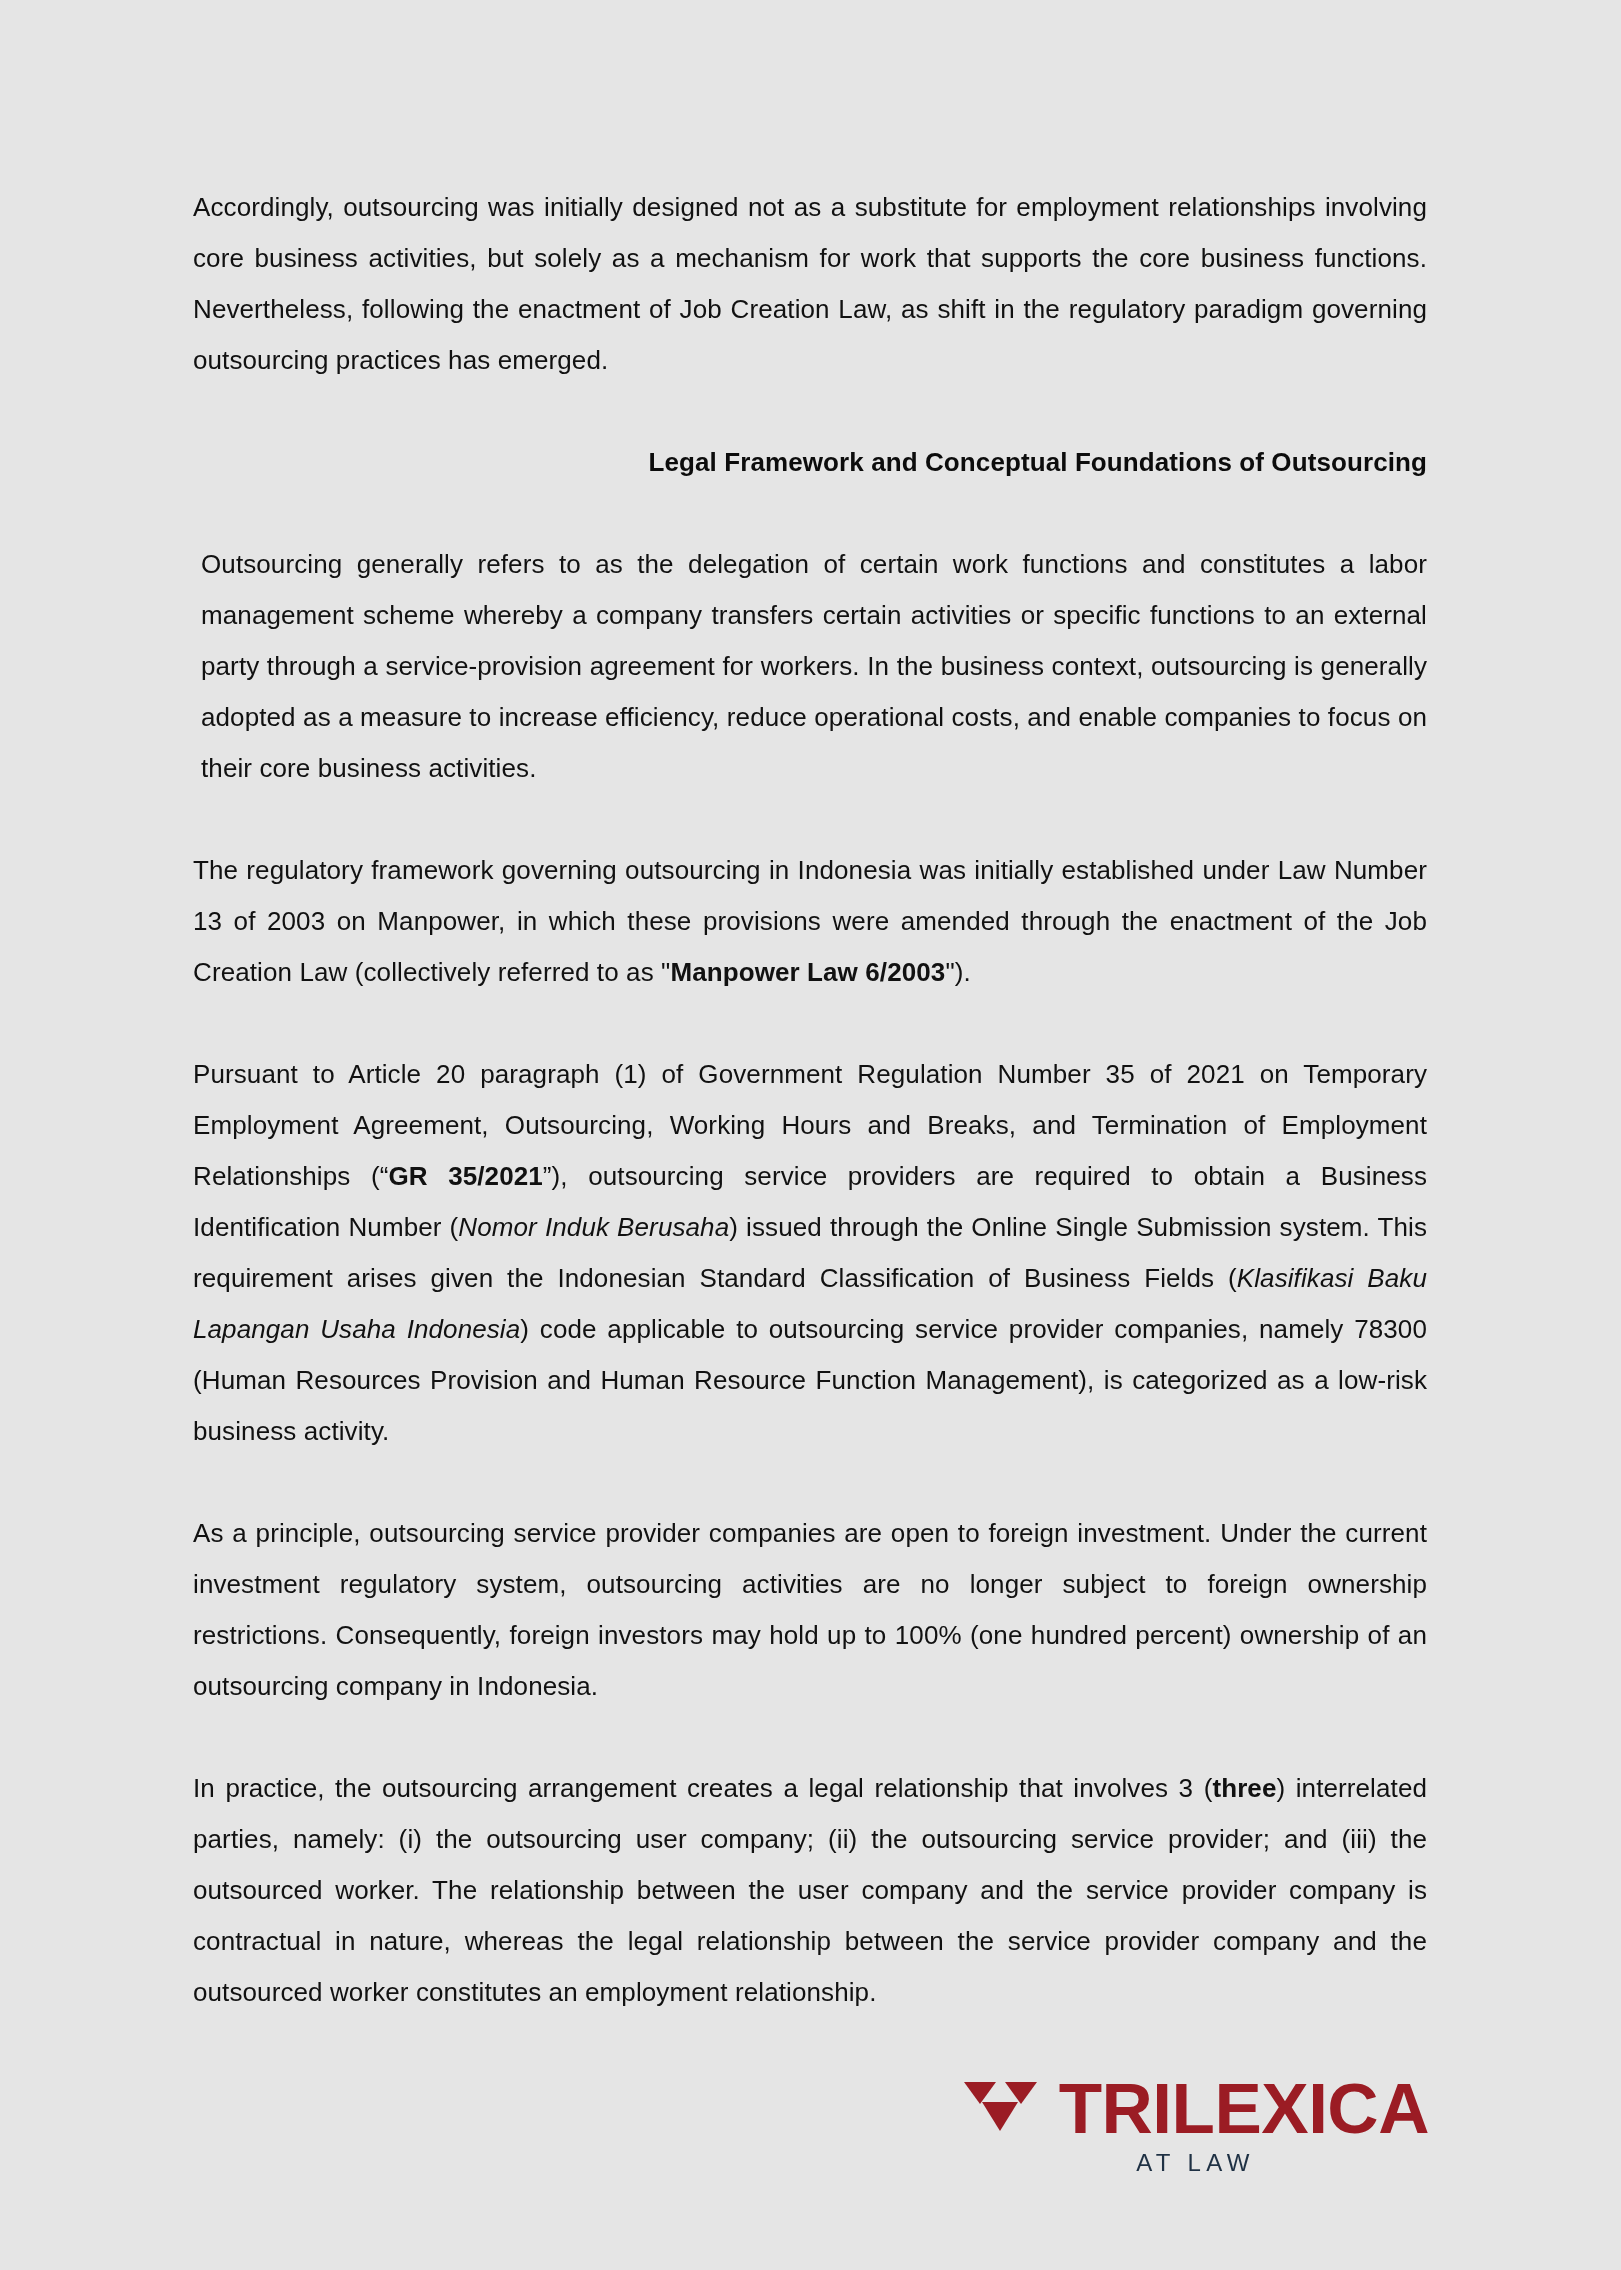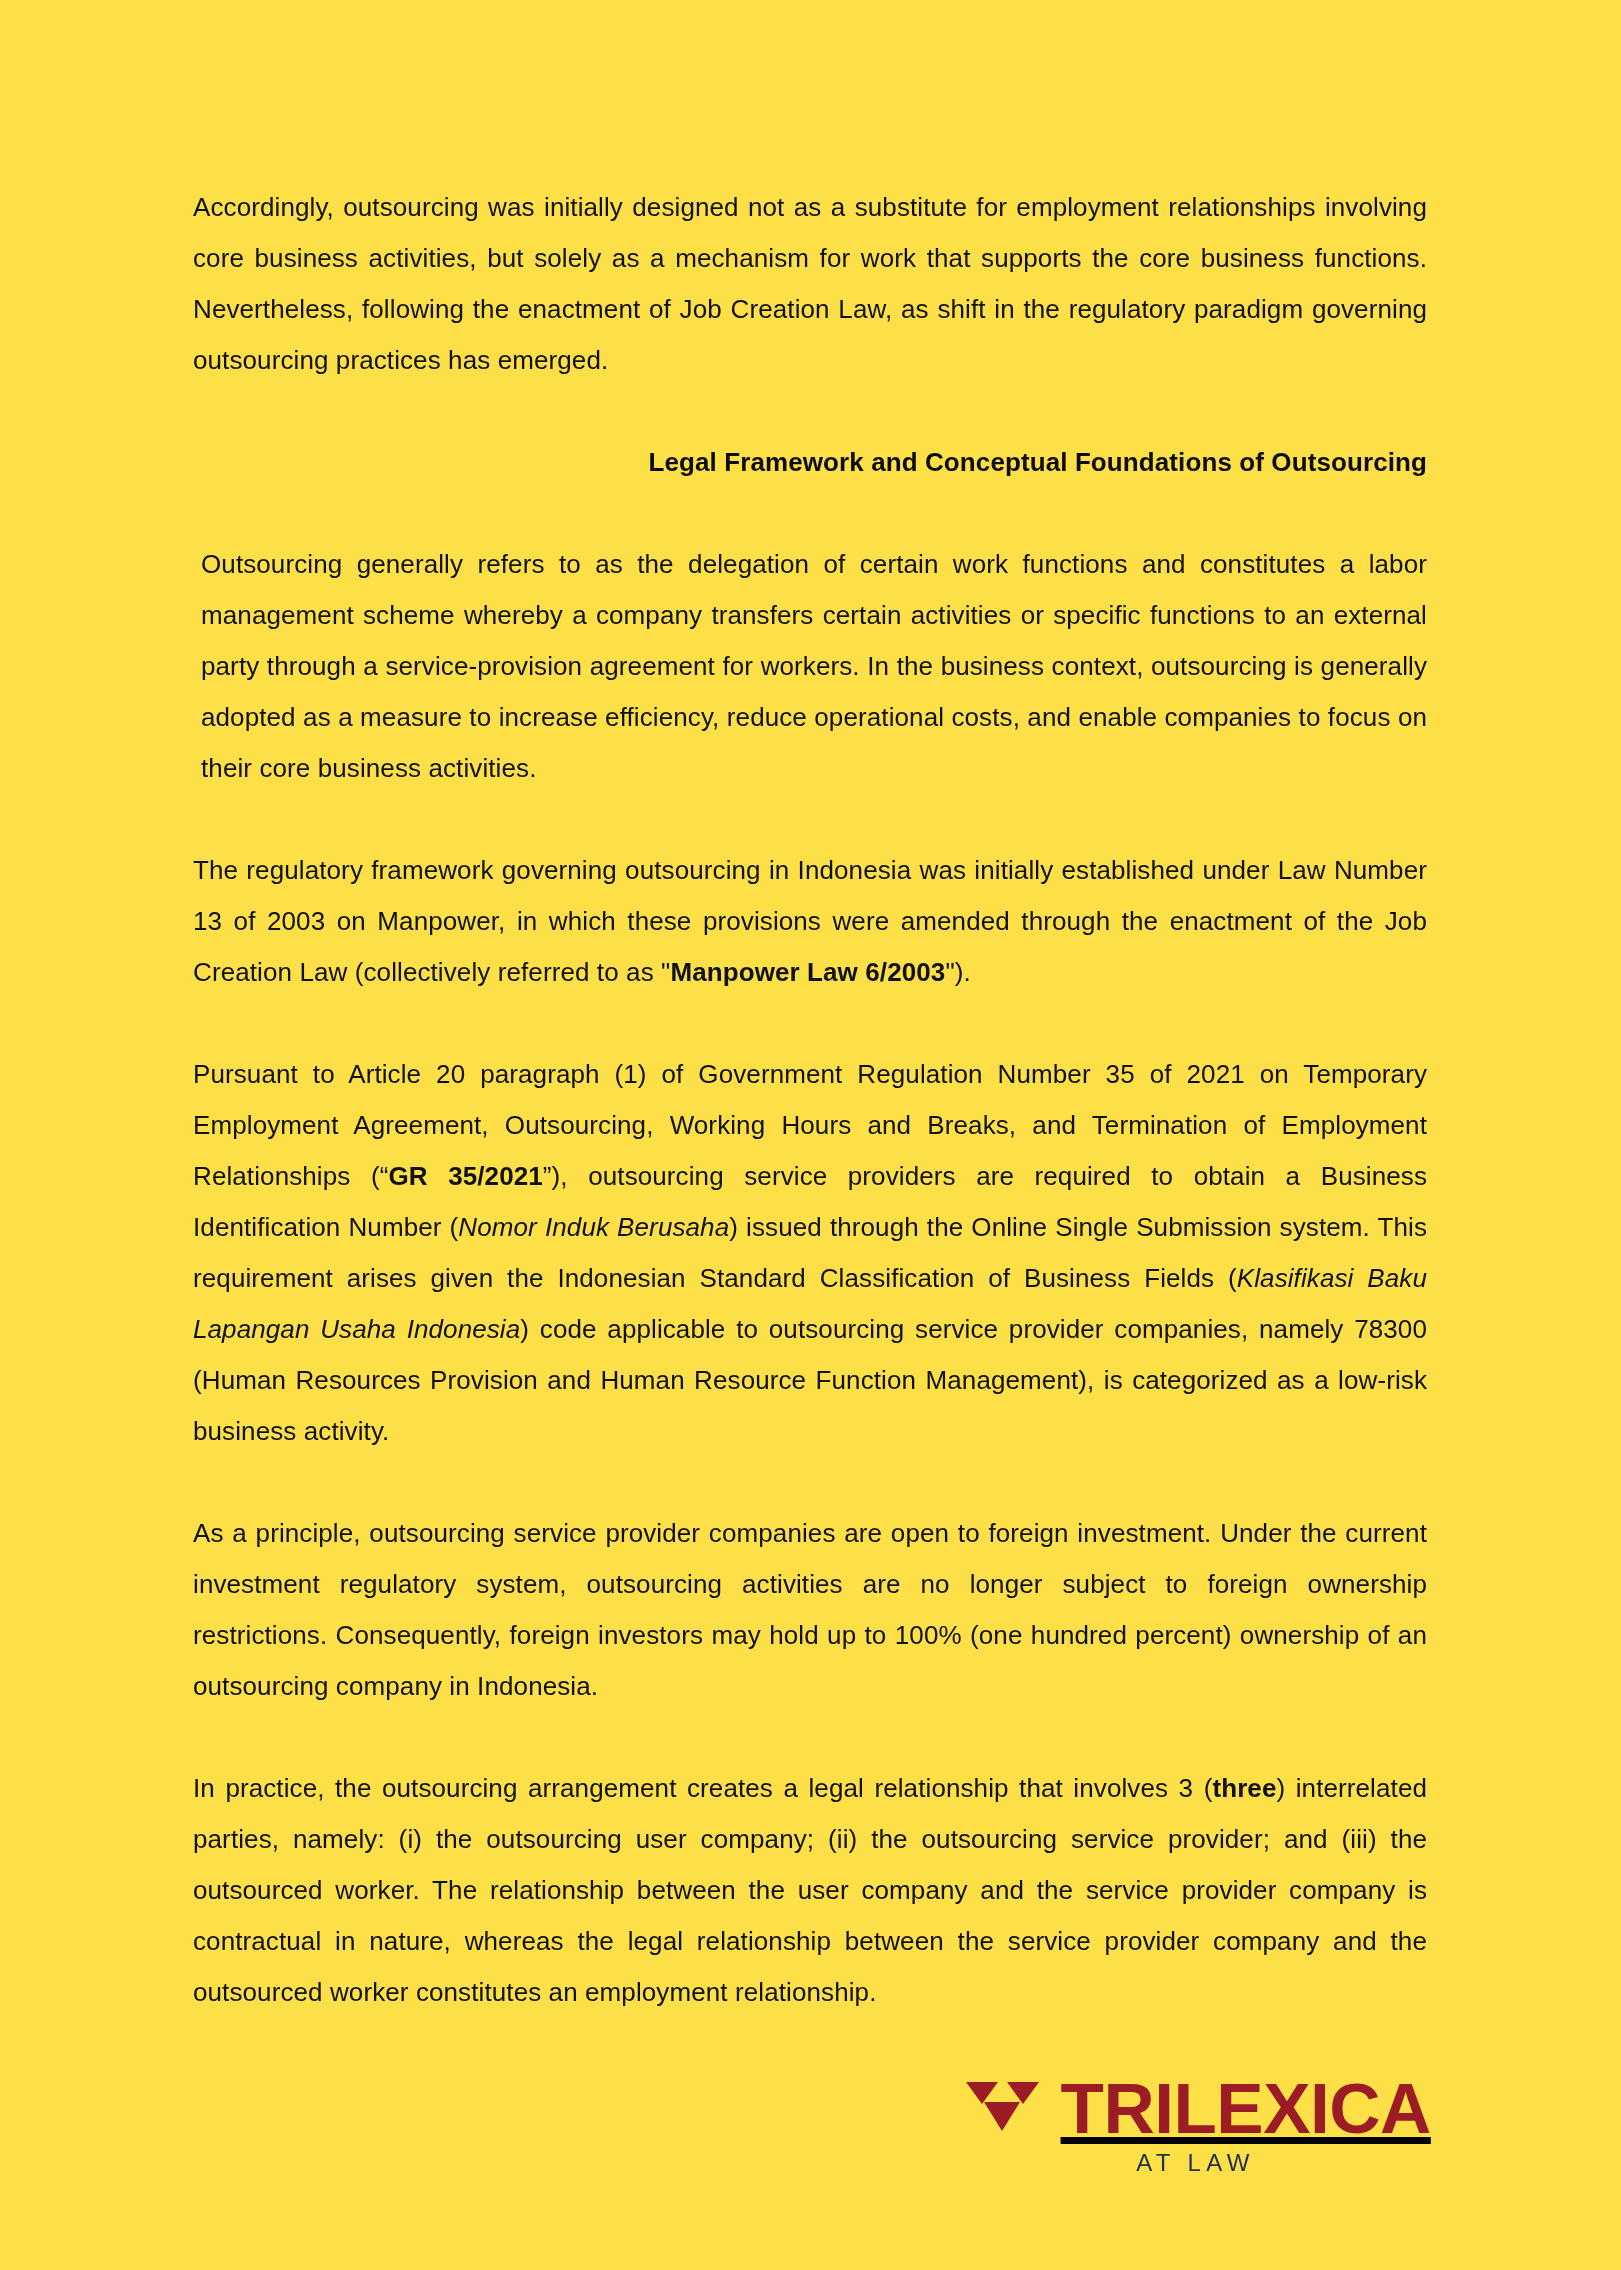--- a/index.html
+++ b/index.html
@@ -7,21 +7,21 @@
     padding: 0;
     background: #ffffff;
   }
   body {
     font-family: "Liberation Sans", sans-serif;
   }
   .page {
     position: relative;
     width: 1621px;
     height: 2270px;
-    background: #fde047;
+    background: #e5e5e5;
     box-sizing: border-box;
     overflow: hidden;
   }
   .content {
     position: absolute;
     left: 193px;
     top: 182px;
     width: 1234px;
   }
   p.body-par {
@@ -57,23 +57,22 @@
   .logo {
     position: absolute;
     right: 194px;
     bottom: 67px;
     width: 461px;
     height: 127px;
   }
   .logo-row {
     display: flex;
     align-items: center;
-    justify-content: space-between;
+    justify-content: center;
     gap: 21.6px;
-    text-decoration: underline;
   }
   .logo-mark {
     width: 73px;
     height: 61px;
     position: relative;
     flex: 0 0 auto;
   }
   .tri {
     position: absolute;
     width: 0;

